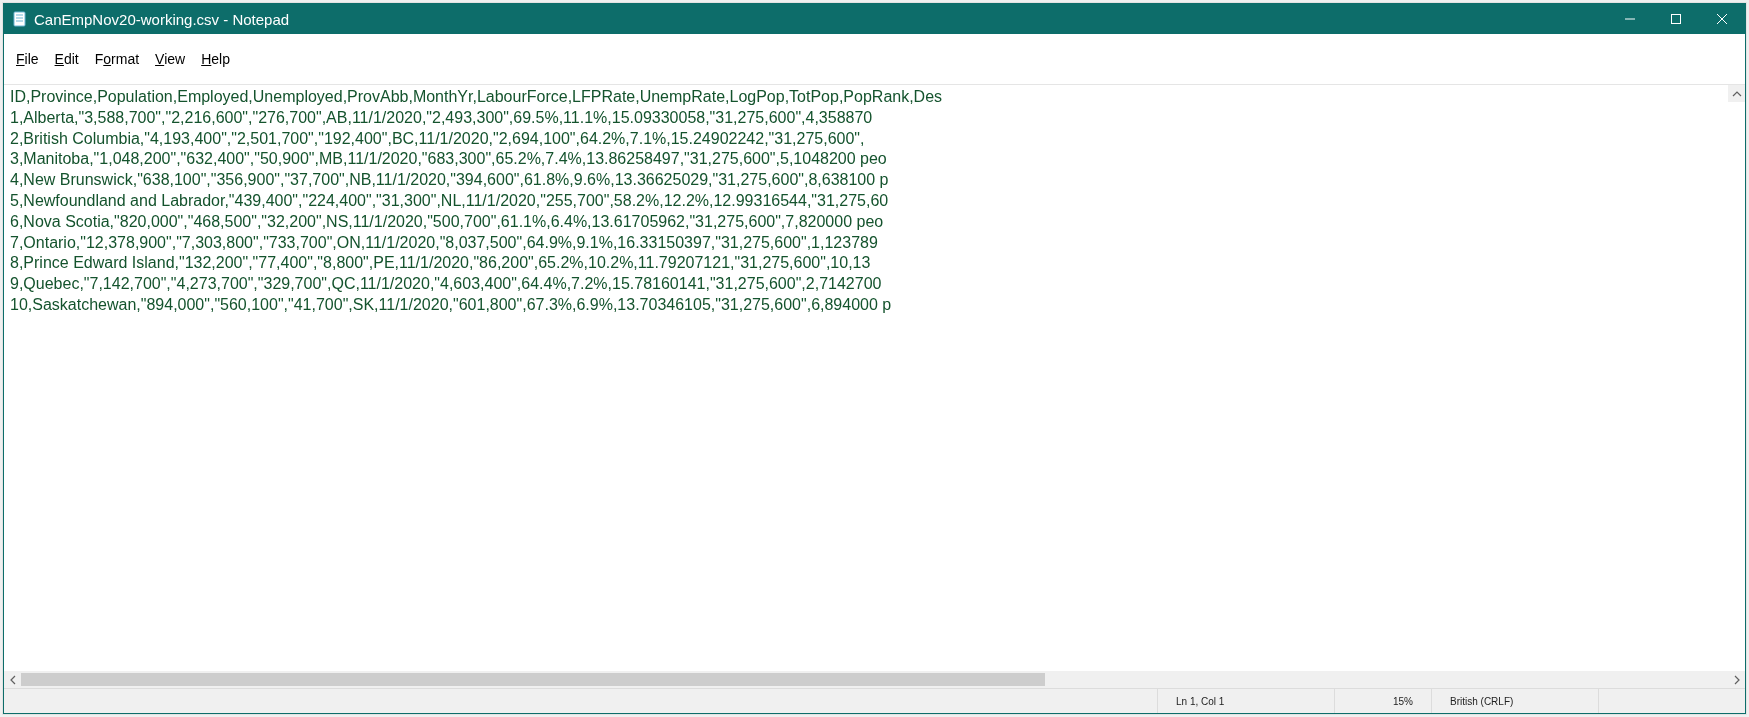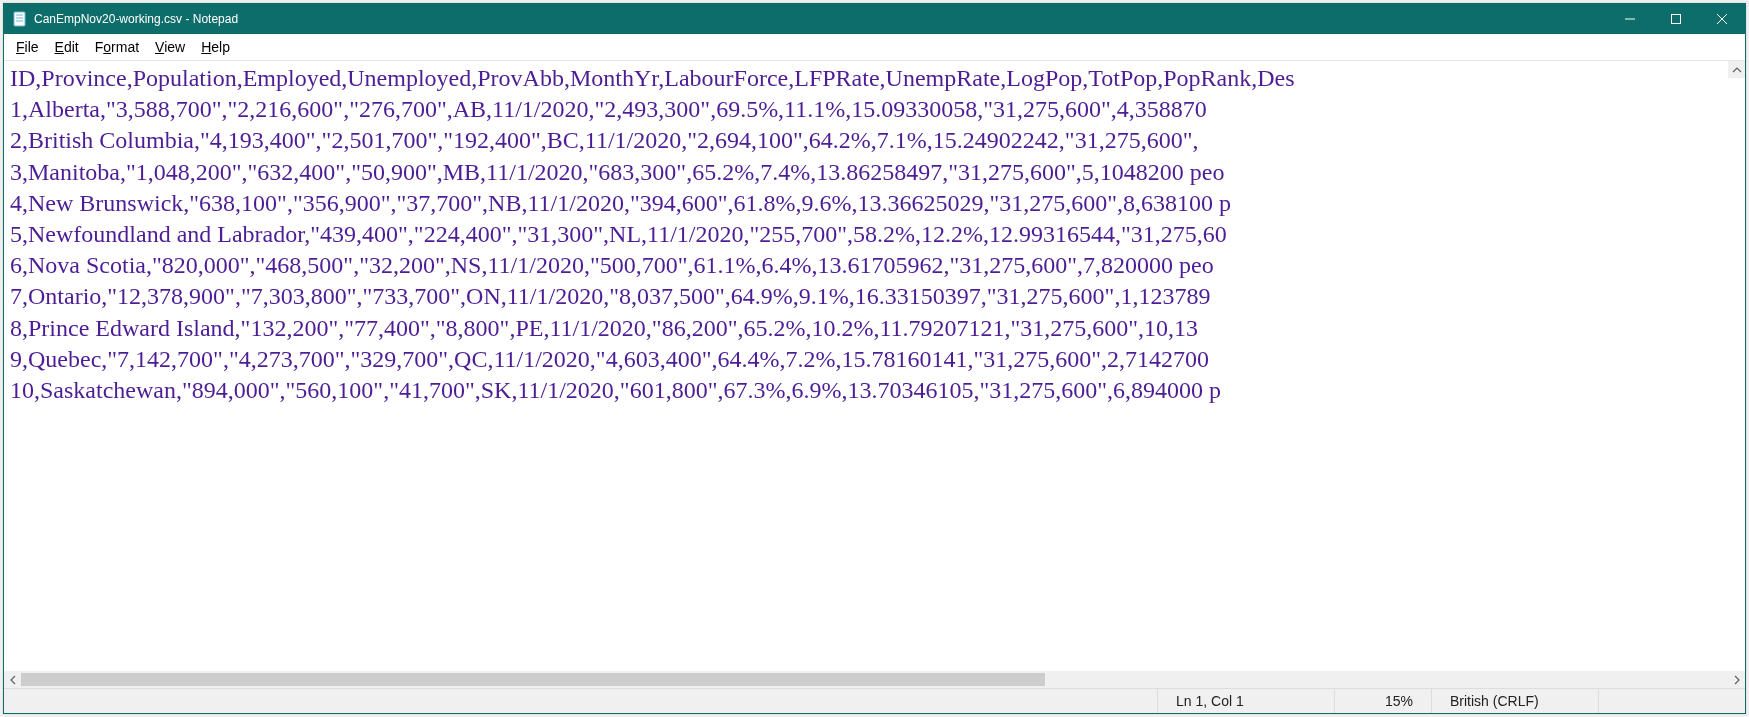--- a/index.html
+++ b/index.html
@@ -35,21 +35,21 @@
   .titlebar .icon {
     width: 16px;
     height: 16px;
     margin: 0 6px 0 8px;
     display: inline-flex;
     align-items: center;
     justify-content: center;
   }
   .titlebar .title {
     flex: 1 1 auto;
-    font-size: 12px;
+    font-size: 15px;
     white-space: nowrap;
     overflow: hidden;
     text-overflow: ellipsis;
     padding-right: 8px;
   }
   .win-buttons {
     display: flex;
     height: 100%;
   }
   .win-btn {
@@ -61,21 +61,21 @@
   }
   .win-btn svg { display: block; }
 
   
   .menubar {
     background: #ffffff;
     border-bottom: 1px solid #e5e5e5;
     height: 22px;
     display: flex;
     align-items: center;
-    padding: 2px 4px;
+    padding: 14px 4px;
     flex: 0 0 auto;
     font-size: 14px;
   }
   .menuitem {
     padding: 1px 8px 2px 8px;
     cursor: default;
   }
   .mnemonic { text-decoration: underline; }
 
   
@@ -86,25 +86,25 @@
     background: #ffffff;
   }
   .editor {
     position: absolute;
     inset: 0 0 17px 0;
     overflow: hidden;
     padding: 2px 4px 2px 6px;
   }
   .editor pre {
     margin: 0;
-    font-family: Liberation Serif, serif;
-    font-size: 24px;
+    font-family: Liberation Sans, sans-serif;
+    font-size: 16px;
     line-height: 1.3;
     white-space: pre;
-    color: #4c1d95;
+    color: #14532d;
   }
   
   .scroll-up {
     position: absolute;
     top: 0;
     right: 0;
     width: 17px;
     height: 17px;
     background: #f0f0f0;
     display: flex;
@@ -147,21 +147,21 @@
     background: #cdcdcd;
   }
 
   
   .statusbar {
     height: 24px;
     background: #f0f0f0;
     border-top: 1px solid #dcdcdc;
     display: flex;
     align-items: stretch;
-    font-size: 14px;
+    font-size: 10px;
     color: #222;
     flex: 0 0 auto;
   }
   .statusbar .spacer { flex: 1 1 auto; border-right: 1px solid #dcdcdc; }
   .status-cell {
     padding: 0 18px;
     display: flex;
     align-items: center;
     border-right: 1px solid #dcdcdc;
     white-space: nowrap;

